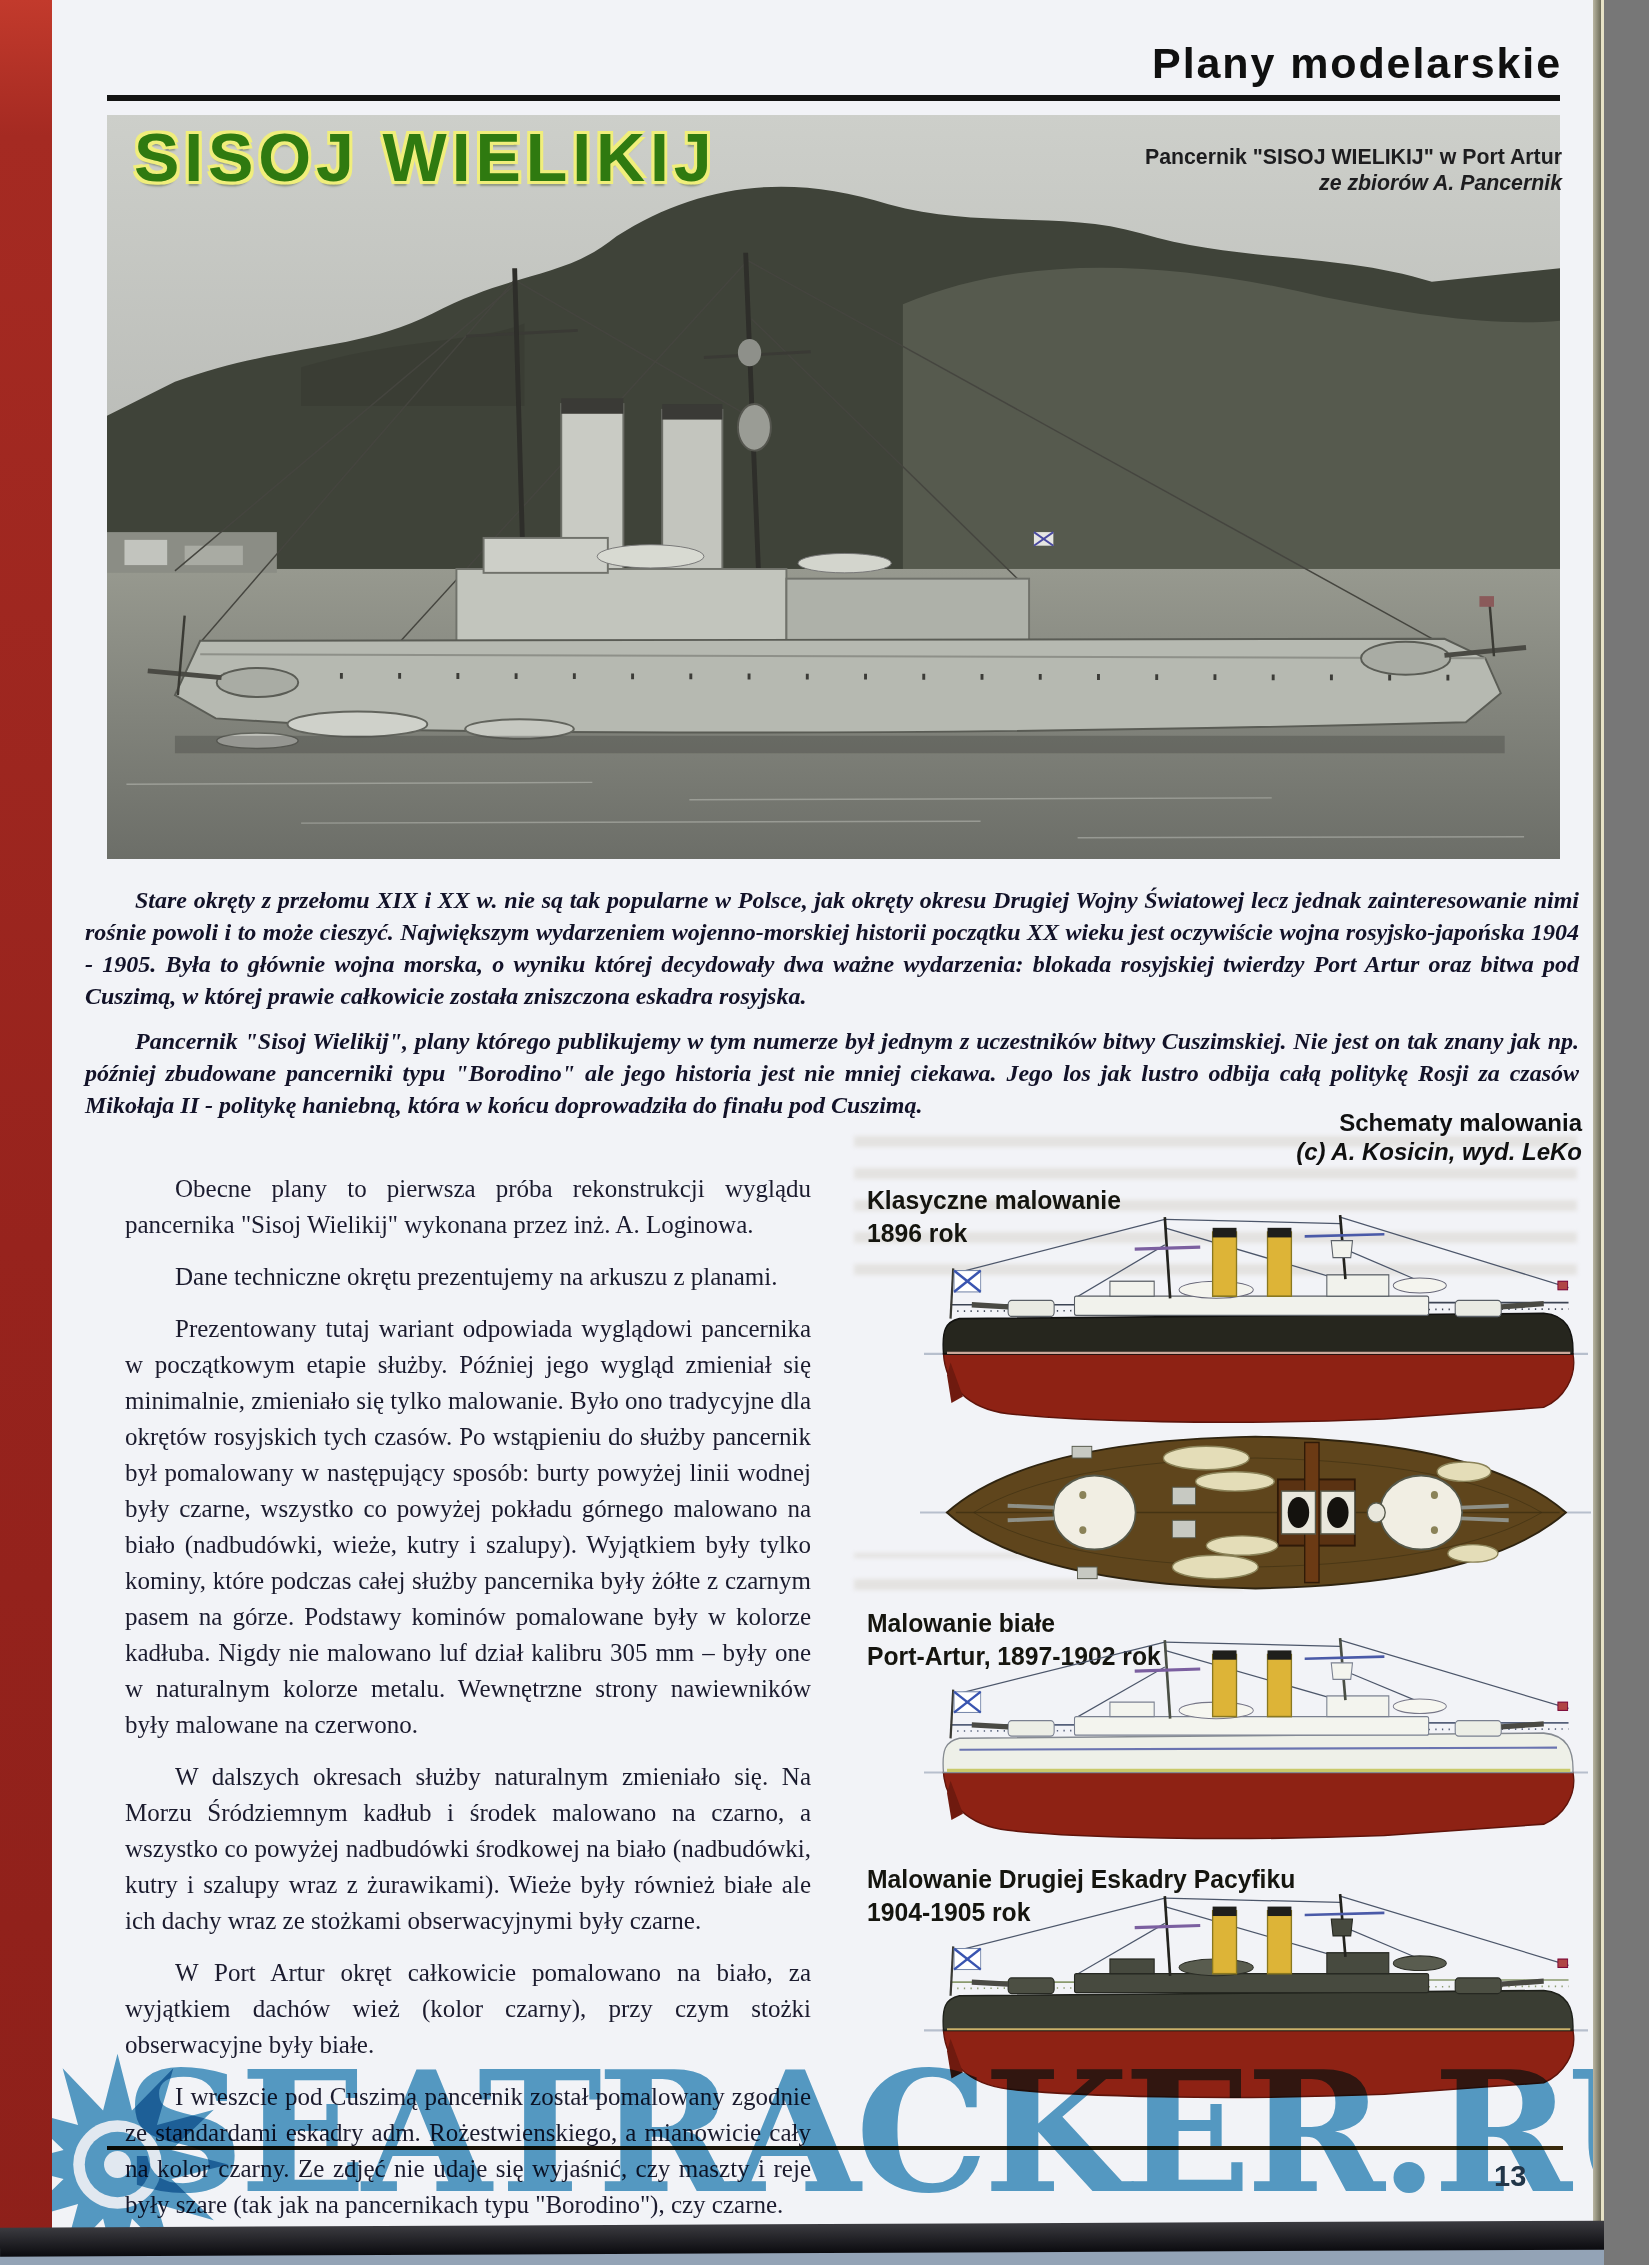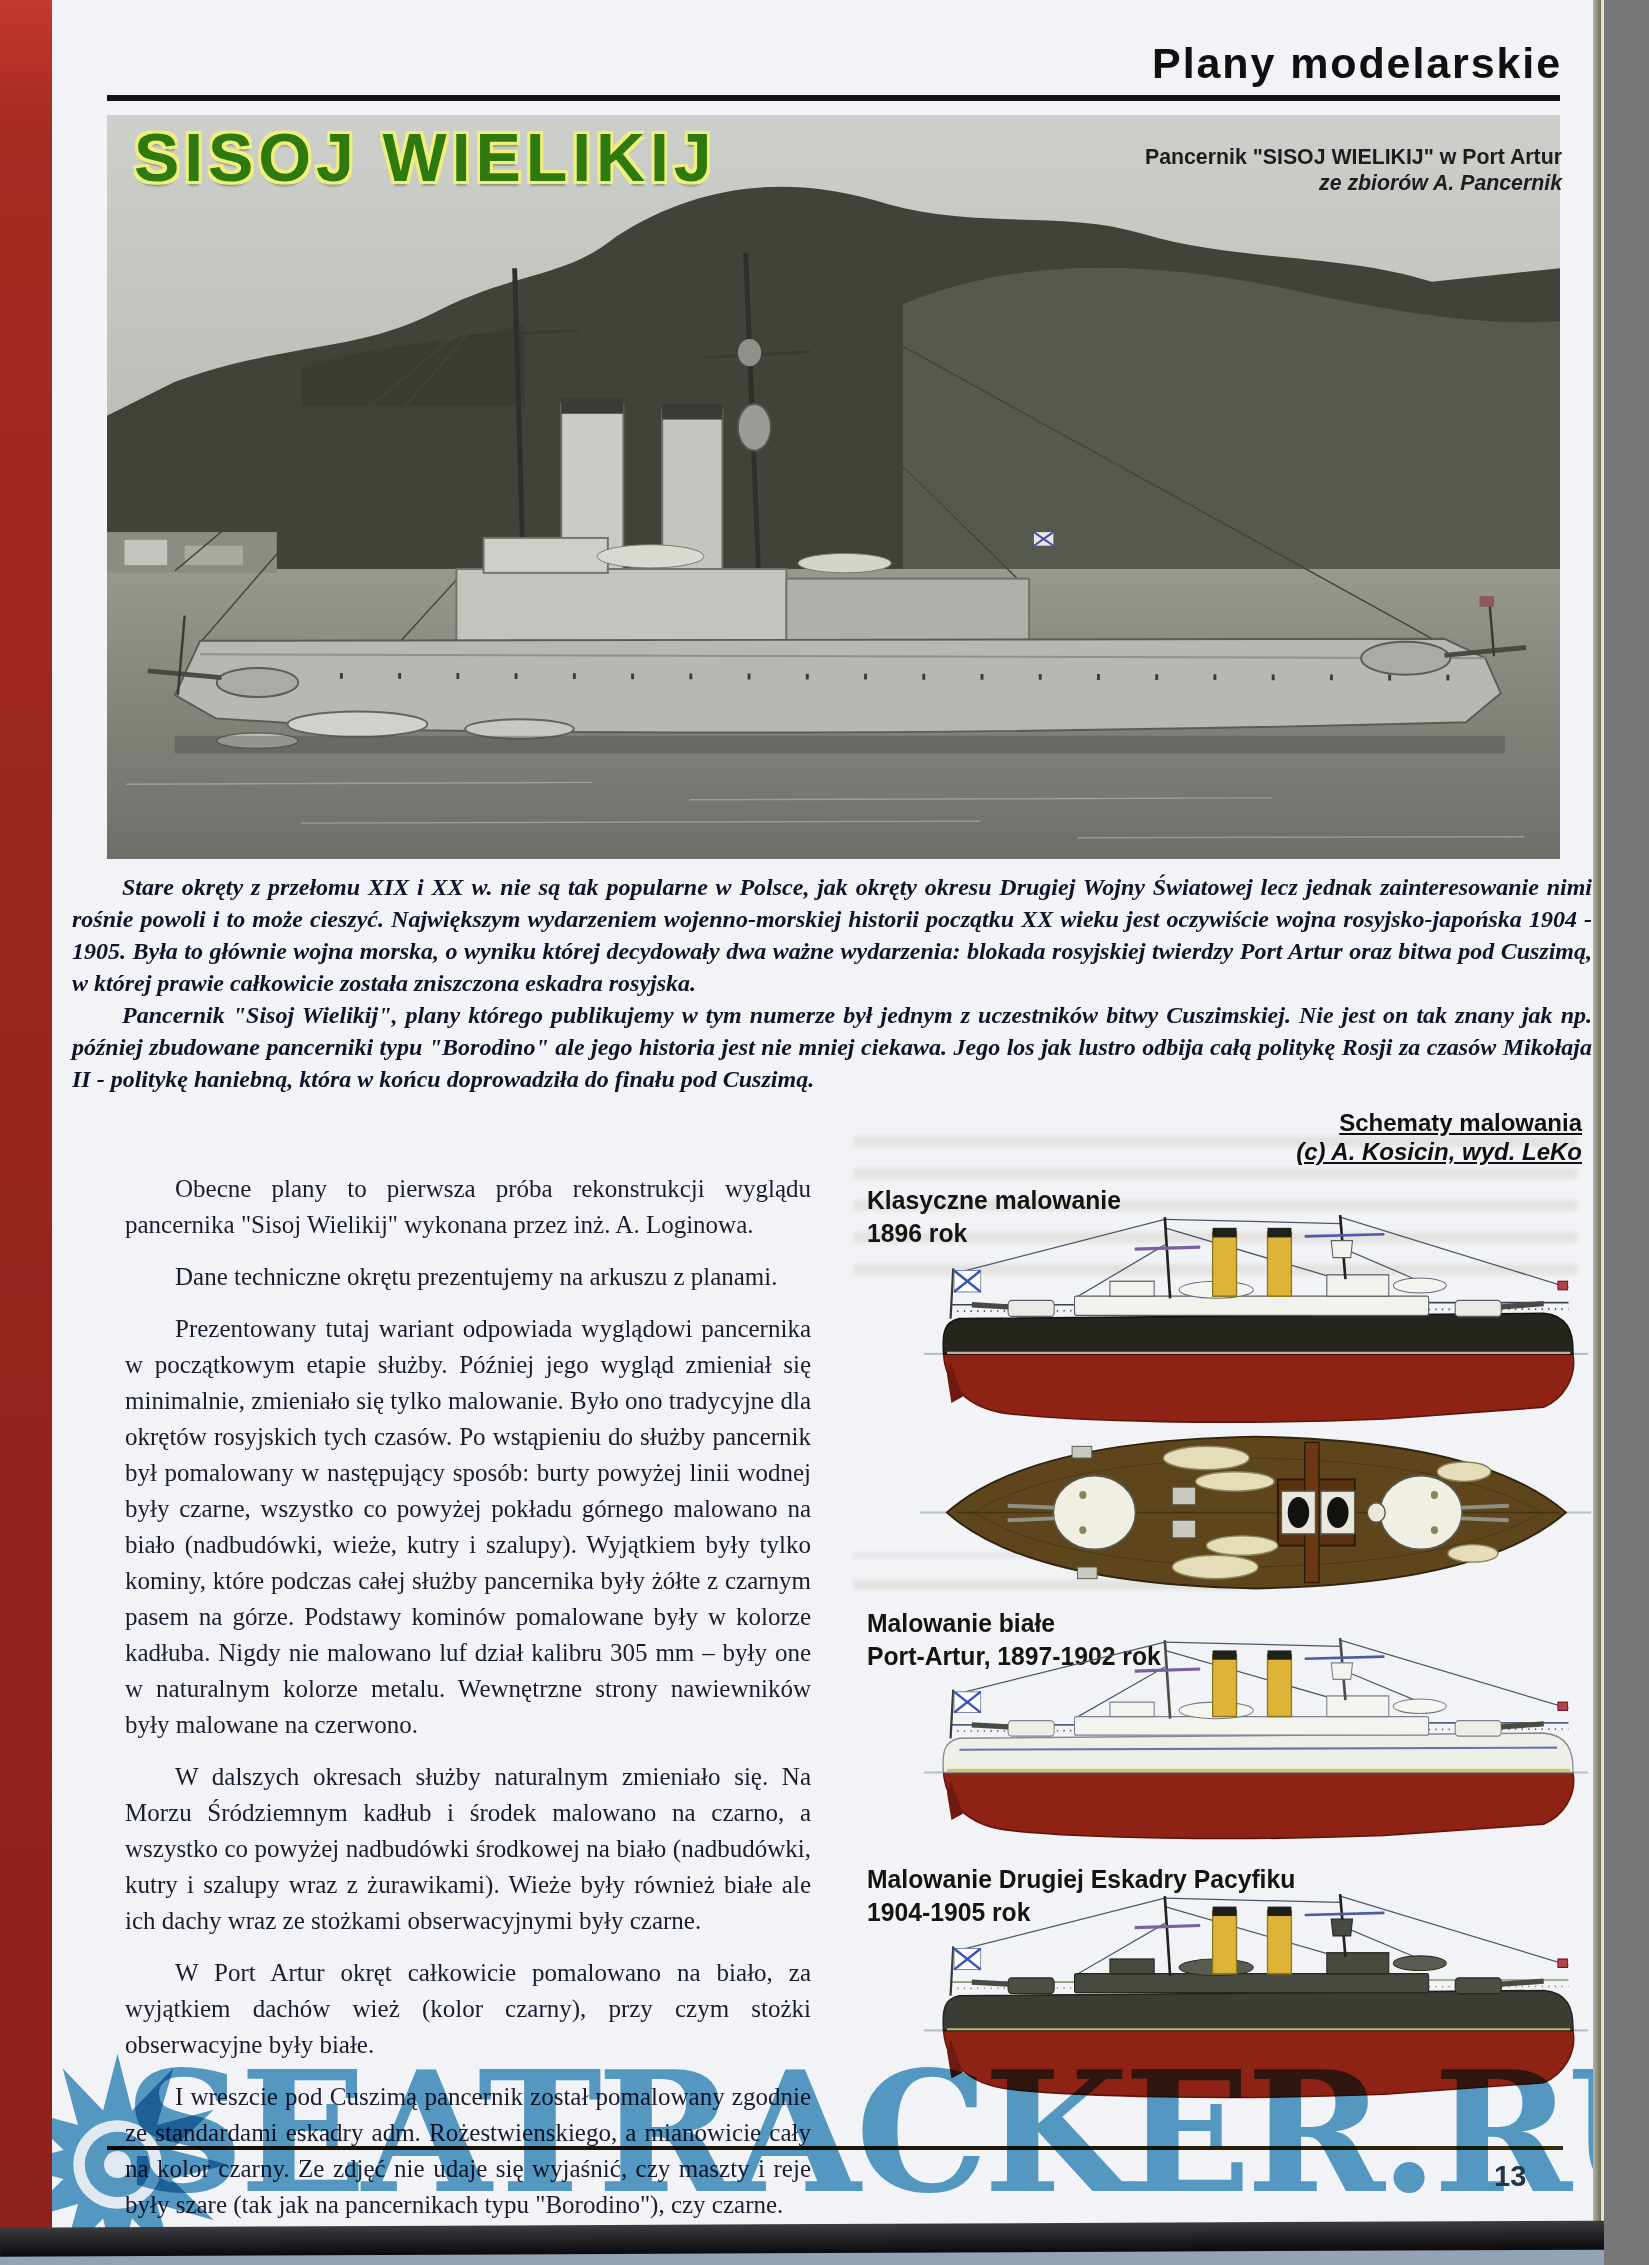--- a/index.html
+++ b/index.html
@@ -29,30 +29,30 @@
     text-shadow:-2.9px -2.9px 0 #f0ee7c,2.9px -2.9px 0 #f0ee7c,-2.9px 2.9px 0 #f0ee7c,2.9px 2.9px 0 #f0ee7c,
                  0 4.9px 1.9px rgba(40,60,20,.35);}
   #photo-caption{left:1067px;top:144px;width:495px;z-index:3;text-align:right;
     font-size:21.3px;font-weight:700;color:#1d1d1f;line-height:26px;}
   #photo-caption .it{font-style:italic;}
 
   
   #intro{left:72px;top:871px;width:1520px;z-index:2;color:#121228;
     font-family:"Liberation Serif",serif;font-weight:700;font-style:italic;
     font-size:24px;line-height:32px;text-align:justify;}
-  #intro p{margin:0;text-indent:50px;}
+  #intro p{margin:13px;text-indent:50px;}
 
   
   #article{left:109px;top:1155px;width:718px;z-index:2;color:#1b1b2e;
     font-family:"Liberation Serif",serif;font-size:25px;line-height:36px;text-align:justify;}
   #article p{margin:16px;text-indent:50px;}
 
   
   #schemes-head{left:1116px;top:1108px;width:466px;z-index:2;text-align:right;
-    font-size:24px;font-weight:700;color:#101010;line-height:29px;text-decoration:underline;}
+    font-size:24px;font-weight:700;color:#101010;line-height:29px;}
   #schemes-head .it{font-style:italic;}
   .scheme-label{z-index:2;font-size:26px;font-weight:700;color:#15150f;line-height:33px;
     letter-spacing:0px;transform:scaleX(.95);transform-origin:left top;}
 
   .ghost{z-index:1;opacity:.55;filter:blur(1.9px);
     background:repeating-linear-gradient(0deg,rgba(0,0,0,0) 0 21.3px,rgba(158,146,114,.30) 21.3px 32px);}
 
   
   .shipsvg{z-index:2;}
   .shipsvg svg{display:block;width:100%;height:100%;}

